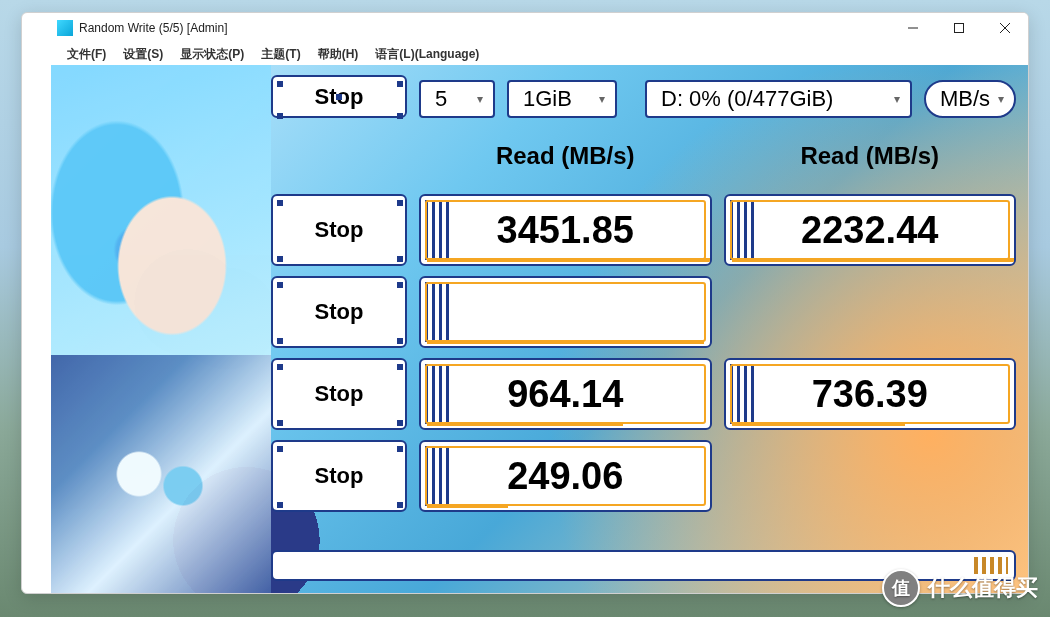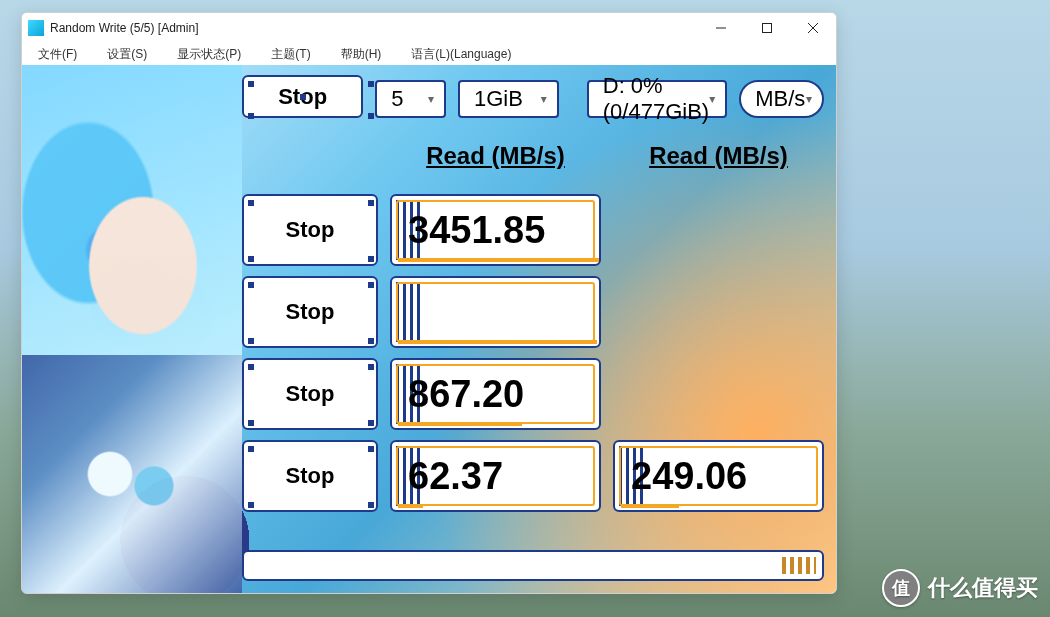--- a/index.html
+++ b/index.html
@@ -2,39 +2,39 @@
 <html><head>
 <meta charset="utf-8">
 <style>
   * { margin: 0; padding: 0; box-sizing: border-box; font-family: "Segoe UI", Arial, sans-serif; }
   body {
     width: 1050px; height: 617px; overflow: hidden;
     background: linear-gradient(180deg, #b8d8e8 0%, #a8cae0 40%, #8aa898 70%, #6a8870 100%);
     position: relative;
   }
   .window {
-    position: absolute; left: 21px; top: 12px; width: 816px; height: 582px;
+    position: absolute; left: 21px; top: 12px; width: 1008px; height: 582px;
     background: #fff; border: 1px solid #d0d0d0; border-radius: 6px;
     box-shadow: 0 4px 18px rgba(0,0,0,.15);
-    overflow: hidden; display: flex; flex-direction: column;
+    overflow: hidden; display: flex; flex-direction: column; padding-left: 29px;
   }
   
   .titlebar { height: 30px; display: flex; align-items: center; padding: 0 0 0 6px; background: #fff; }
   .titlebar .app-icon {
     width: 16px; height: 16px; margin-right: 6px;
     background: linear-gradient(135deg,#3fd8ff 0%,#0aa5d8 100%);
     display:inline-block;
   }
   .titlebar .title { font-size: 12px; color: #222; flex: 0 0 auto; }
   .titlebar .spacer { flex: 1; }
   .win-controls { display: flex; height: 30px; }
   .win-btn { width: 46px; display: flex; align-items: center; justify-content: center; font-size: 11px; color: #222; }
   .win-btn svg { width: 10px; height: 10px; }
   
-  .menubar { height: 22px; display: flex; align-items: center; gap: 18px; padding: 0 10px; font-size: 12px; color: #333; }
+  .menubar { height: 22px; display: flex; align-items: center; gap: 5px; padding: 0 10px; font-size: 12px; color: #333; font-weight: bold; }
   .menubar .menu-item { padding: 2px 6px; }
   
   .content {
     position: relative; flex: 1;
     background:
       radial-gradient(circle at 14% 45%, #6bb8e8 0%, #6bb8e8 6%, transparent 6%),
       radial-gradient(circle at 18% 48%, #6bb8e8 0%, #6bb8e8 6%, transparent 6%),
       radial-gradient(circle at 20% 90%, #2a3a88 0%, #2a3a88 8%, transparent 8%),
       radial-gradient(circle at 90% 70%, #ffb060 0%, transparent 40%),
       linear-gradient(135deg,#cfeeff 0%, #6fc8f0 35%, #48a8d8 60%, #ffd8a0 100%);
@@ -82,37 +82,37 @@
     font-size: 22px; color: #000; height: 38px; margin-top:5px;
     position: relative;
   }
   .sel .chev { margin-left: auto; font-size: 12px; color: #666; }
   .sel-count   { width: 76px; }
   .sel-size    { width: 110px; align-items: center; }
   .sel-drive   { flex: 1; margin-left: 16px; }
   .sel-unit    { width: 92px; border-radius: 19px; }
 
   
-  .headers { display: grid; grid-template-columns: 136px 1fr 1fr; gap: 12px; height: 30px; align-items:center;text-decoration:underline; }
+  .headers { display: grid; grid-template-columns: 136px 1fr 1fr; gap: 12px; height: 30px; align-items:center; }
   .headers .h { text-align: center; font-weight: 700; font-size: 24px; color: #000; }
 
   
   .row { display: grid; grid-template-columns: 136px 1fr 1fr; gap: 12px; height: 72px; }
   .stop-btn {
     background: #fff; border: 2px solid #1e3a8a; border-radius: 6px;
     display: flex; align-items: center; justify-content: center;
     font-weight: 700; font-size: 22px; color: #000; position:relative;
   }
   .stop-btn::before{
     content:""; position:absolute; width:6px; height:6px; background:#1e3a8a;
     left:4px; top:4px; box-shadow: 120px 0 #1e3a8a, 0 56px #1e3a8a, 120px 56px #1e3a8a;
   }
   .value-cell {
     background: #fff; border: 2px solid #1e3a8a; border-radius: 6px;
-    position: relative; display: flex; align-items: center; justify-content: flex-start;
+    position: relative; display: flex; align-items: center; justify-content: center;
     padding: 0 16px; font-weight: 700; font-size: 38px; color: #000;
     overflow: hidden;
   }
   .value-cell .stripes {
     position:absolute; left:4px; top:4px; bottom:4px; width:26px;
     background: repeating-linear-gradient(90deg,#1e3a8a 0 3px, transparent 3px 7px);
   }
   .value-cell .bar {
     position:absolute; left:4px; right:4px; top:4px; bottom:4px;
     border:2px solid #f5a623; border-radius:3px; pointer-events:none;
@@ -221,51 +221,57 @@
           <div class="row" style="margin-bottom: 10px;">
             <div class="stop-btn">
               <span>Stop</span>
             </div>
             <div class="value-cell">
               <div class="stripes"></div>
               <div class="bar"></div>
               <div class="bar-underline" style="width: 100%;"></div>
               <span>3451.85</span>
             </div>
+            <div class="value-cell">
+              <div class="stripes"></div>
+              <div class="bar"></div>
+              <div class="bar-underline" style="width: 100%;"></div>
+              <span>2232.44</span>
+            </div>
           </div>
           <div class="row" style="margin-bottom: 10px;">
             <div class="stop-btn">
               <span>Stop</span>
             </div>
             <div class="value-cell">
               <div class="stripes"></div>
               <div class="bar"></div>
               <div class="bar-underline" style="width: 96%;"></div>
             </div>
           </div>
           <div class="row" style="margin-bottom: 10px;">
             <div class="stop-btn">
               <span>Stop</span>
             </div>
             <div class="value-cell">
               <div class="stripes"></div>
               <div class="bar"></div>
+              <div class="bar-underline" style="width: 68%;"></div>
+              <span>964.14</span>
+            </div>
+            <div class="value-cell">
+              <div class="stripes"></div>
+              <div class="bar"></div>
               <div class="bar-underline" style="width: 60%;"></div>
-              <span>867.20</span>
-            </div>
-          </div>
-          <div class="row" style="margin-bottom: 10px;">
-            <div class="stop-btn">
-              <span>Stop</span>
-            </div>
-            <div class="value-cell">
-              <div class="stripes"></div>
-              <div class="bar"></div>
-              <div class="bar-underline" style="width: 12%;"></div>
-              <span>62.37</span>
+              <span>736.39</span>
+            </div>
+          </div>
+          <div class="row" style="margin-bottom: 10px;">
+            <div class="stop-btn">
+              <span>Stop</span>
             </div>
             <div class="value-cell">
               <div class="stripes"></div>
               <div class="bar"></div>
               <div class="bar-underline" style="width: 28%;"></div>
               <span>249.06</span>
             </div>
           </div>
         </div>
 

